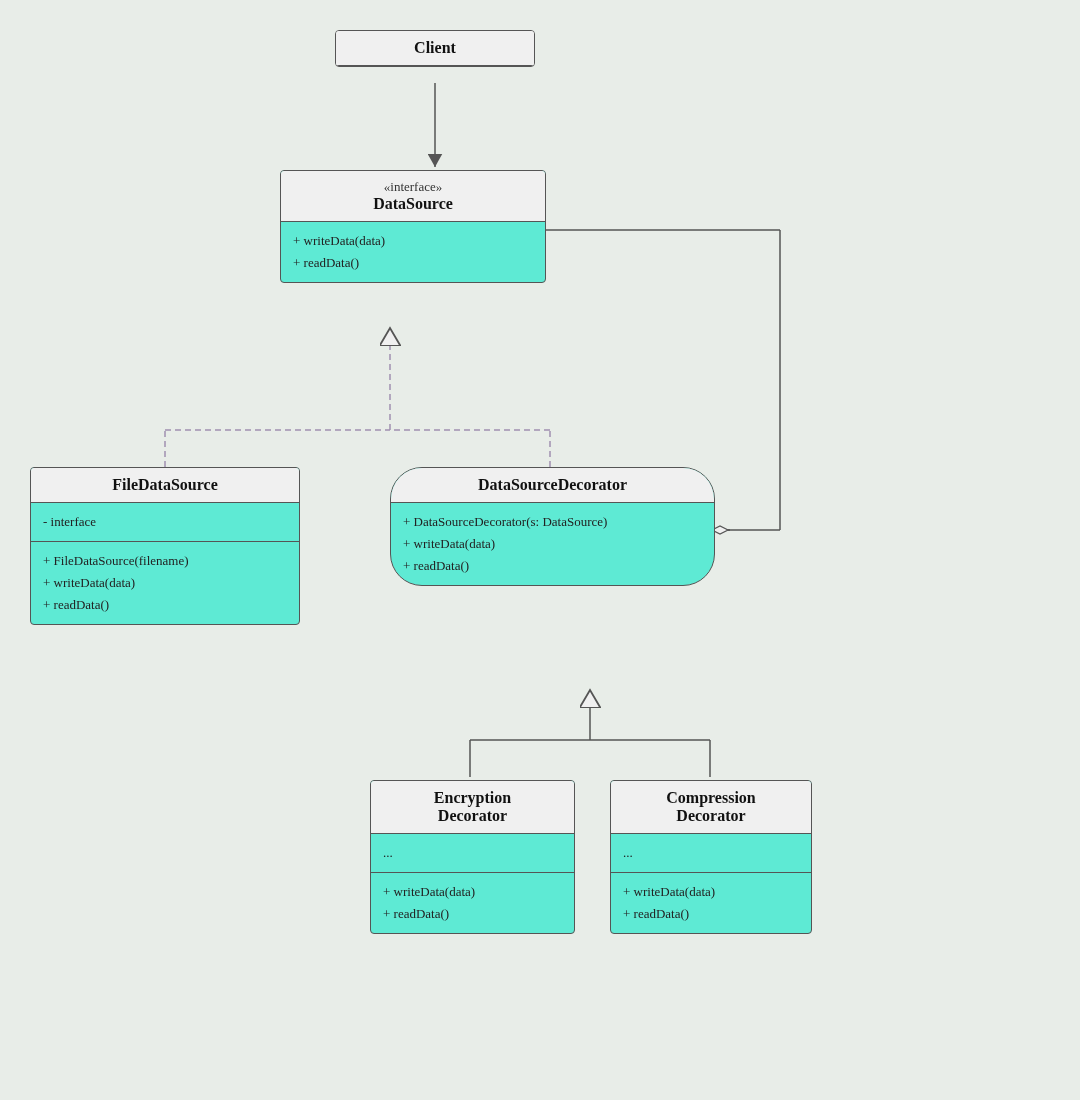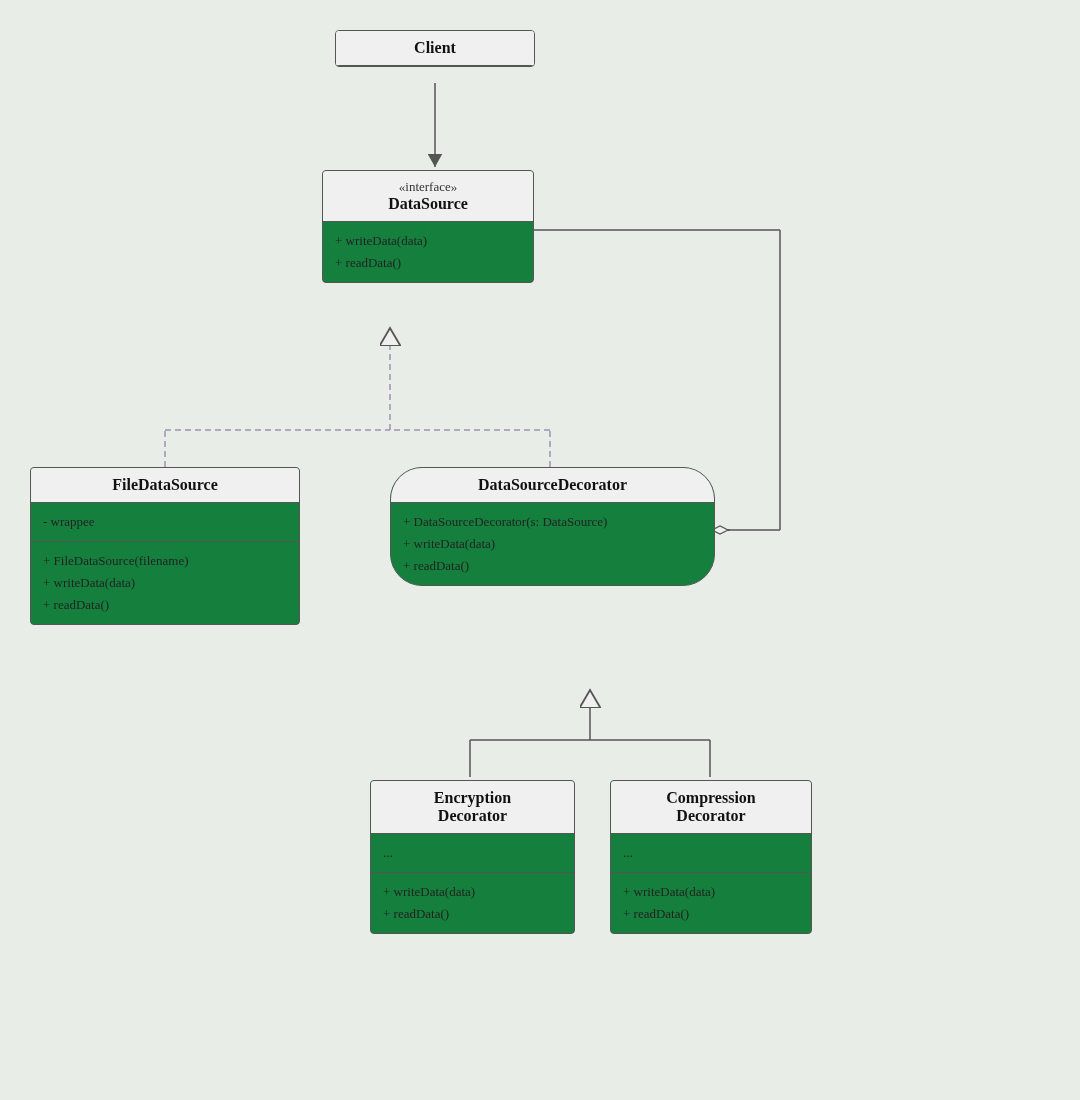--- a/index.html
+++ b/index.html
@@ -15,21 +15,21 @@
 
     .diagram-container {
       position: relative;
       width: 1080px;
       height: 1100px;
     }
 
     
     .uml-box {
       position: absolute;
-      background: #15803d;
+      background: #5eead4;
       border: 1.5px solid #555;
       border-radius: 4px;
       overflow: hidden;
     }
 
     .uml-box .header {
       background: #f0f0f0;
       border-bottom: 1.5px solid #555;
       padding: 8px 12px;
       text-align: center;
@@ -111,36 +111,36 @@
     <line x1="470" y1="740" x2="710" y2="740" stroke="#555" stroke-width="1.5"></line>
     <line x1="590" y1="740" x2="590" y2="690" stroke="#555" stroke-width="1.5" marker-end="url(#arrow-inherit)"></line>
   </svg>
 
   <div class="uml-box" style="left:335px; top:30px; width:200px;">
     <div class="header">
       <div class="classname">Client</div>
     </div>
   </div>
 
-  <div class="uml-box" style="left:280px; top:170px; width:212px;margin-left:42px;">
+  <div class="uml-box" style="left:280px; top:170px; width:266px;">
     <div class="header">
       <div class="stereotype">«interface»</div>
       <div class="classname">DataSource</div>
     </div>
     <div class="section">
       + writeData(data)<br>+ readData()
     </div>
   </div>
 
   <div class="uml-box" style="left:30px; top:467px; width:270px;font-family:Liberation Serif, serif;">
     <div class="header">
       <div class="classname">FileDataSource</div>
     </div>
     <div class="section">
-      - wrappee
+      - interface
     </div>
     <div class="section">
       + FileDataSource(filename)<br>+ writeData(data)<br>+ readData()
     </div>
   </div>
 
   <div class="uml-box" style="left:390px; top:467px; width:325px;border-radius:32px;">
     <div class="header">
       <div class="classname">DataSourceDecorator</div>
     </div>

